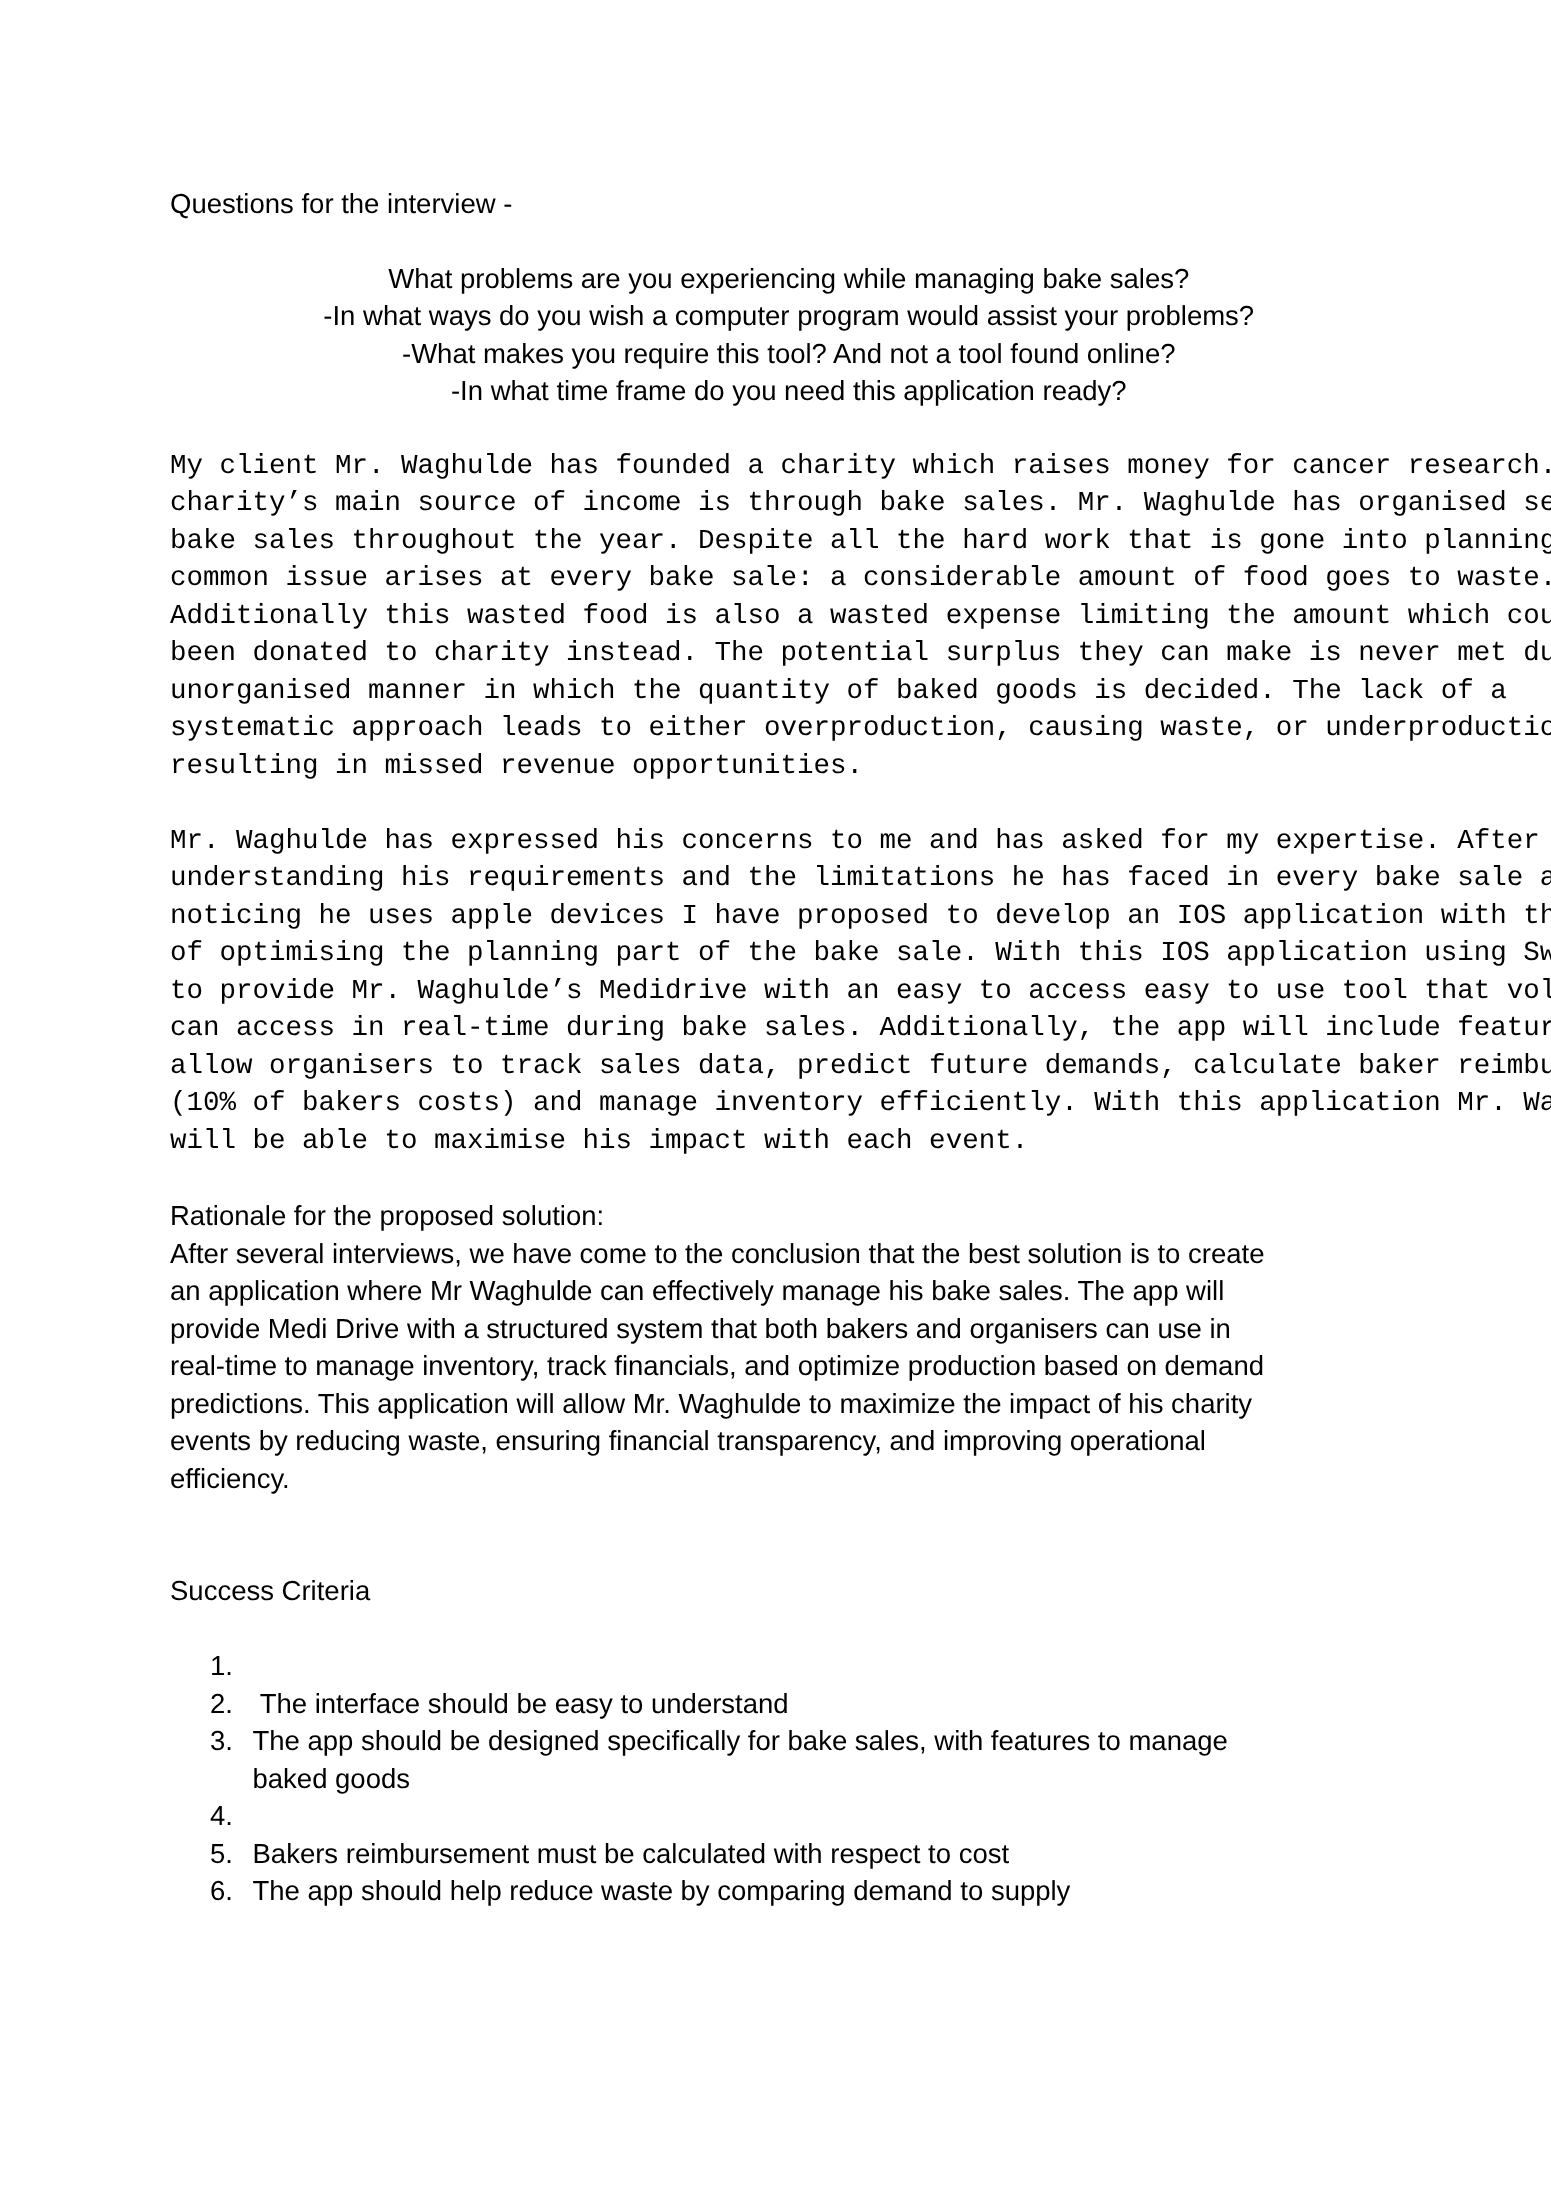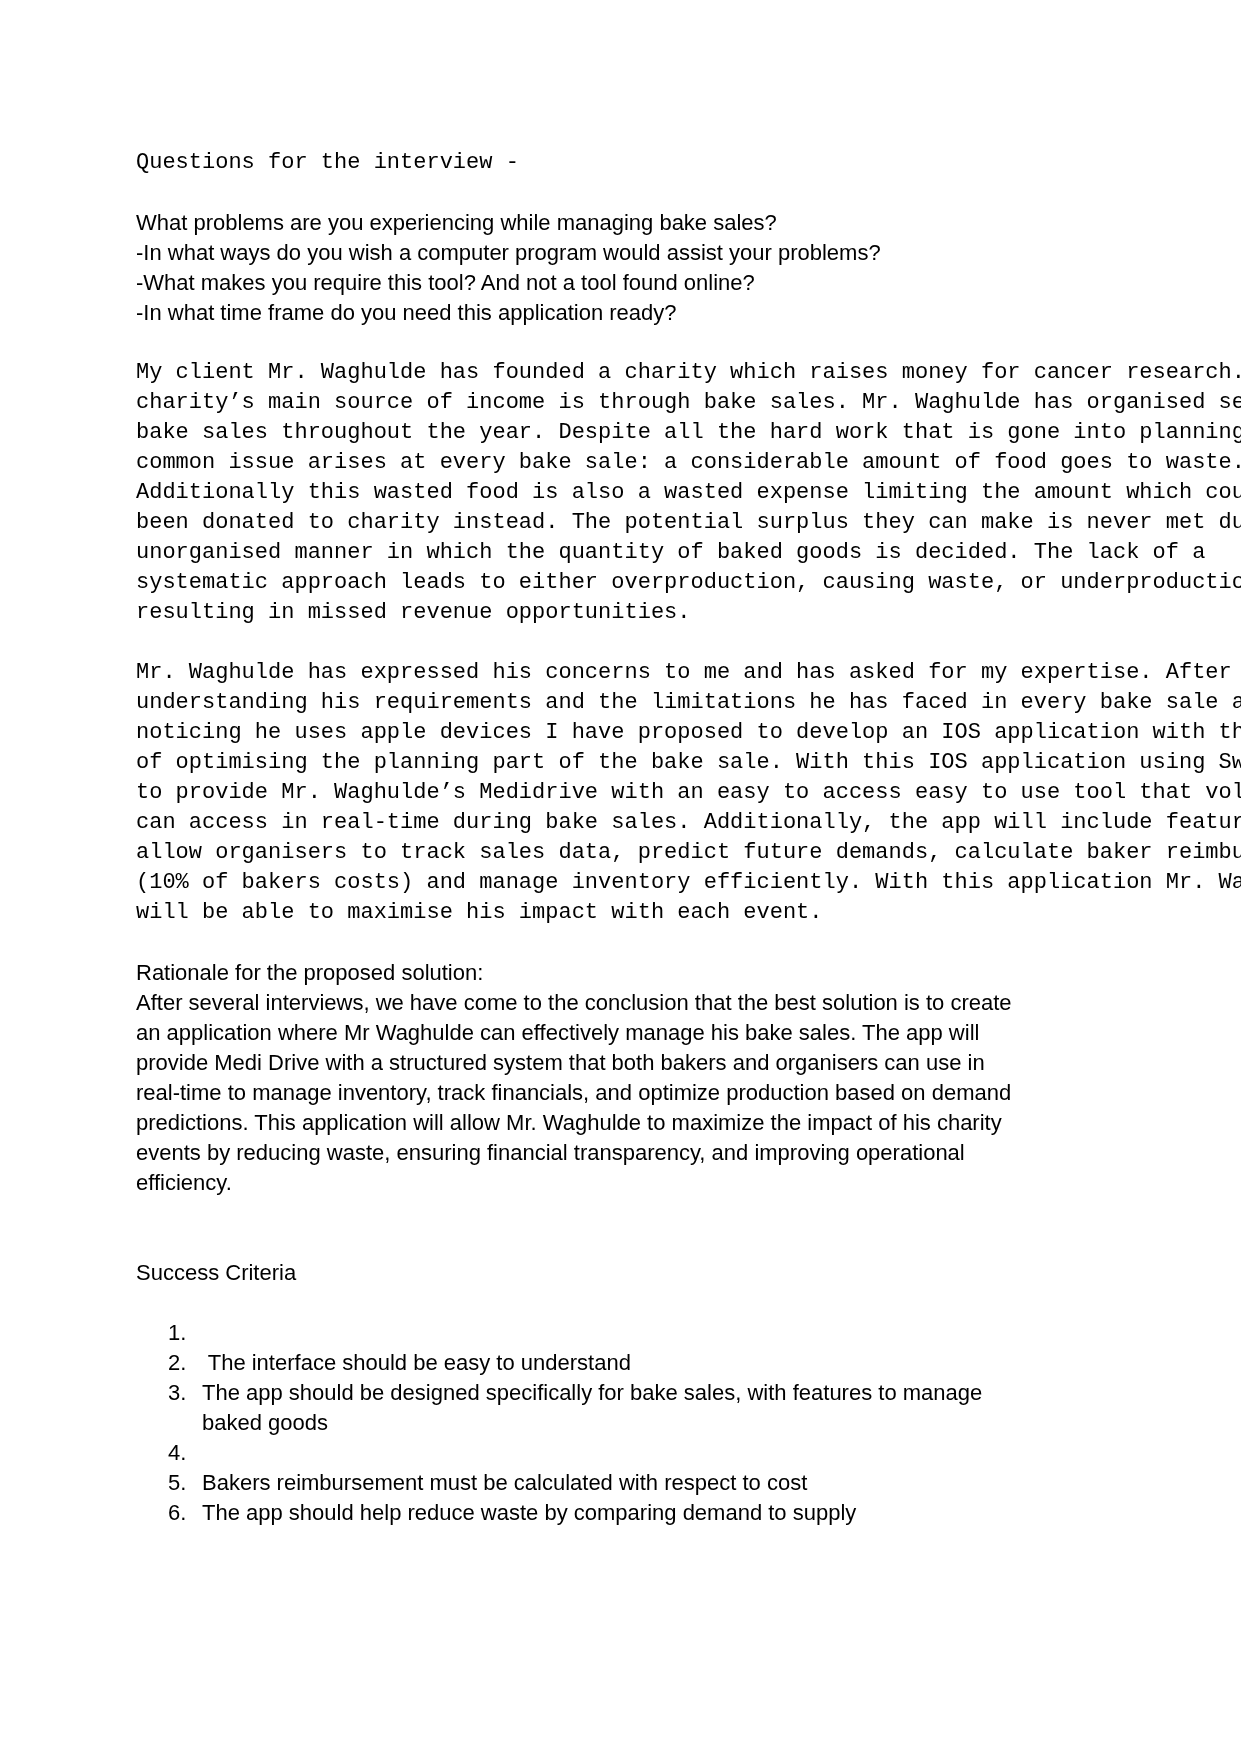--- a/index.html
+++ b/index.html
@@ -27,24 +27,24 @@
   .line {
     white-space: pre;
   }
   .block {
     white-space: pre;
     margin: 0 0 30px 0;
     font-family: Liberation Mono, monospace;
   }
   .questions {
     margin: 0 0 30px 0;
+    text-align: center;
   }
   .doc-heading {
     margin: 0 0 30px 0;
-    font-family: Liberation Mono, monospace;
   }
   .rationale {
     margin: 0 0 60px 0;
   }
   .success-heading {
     margin: 0 0 30px 0;
   }
   ol.criteria {
     list-style: none;
     margin: 0;

